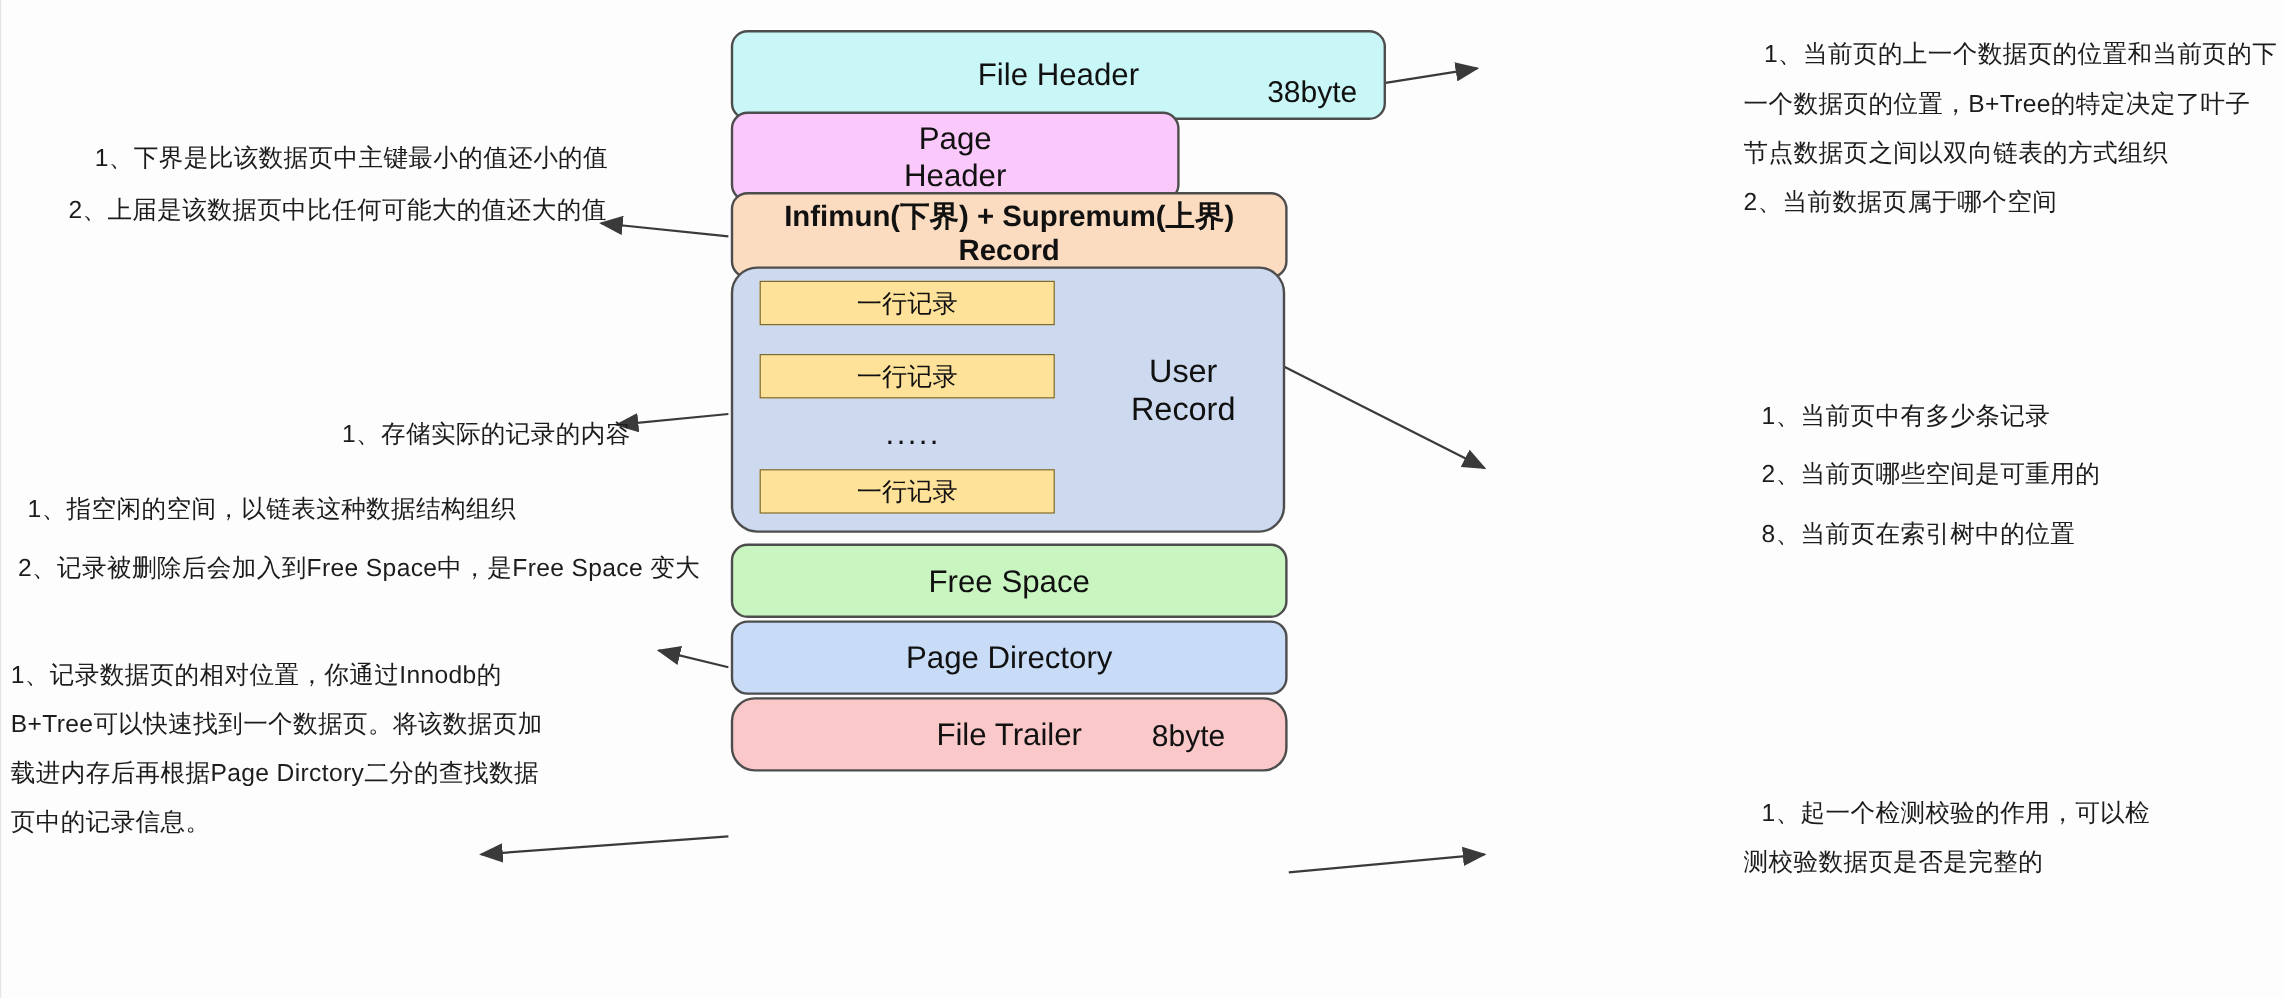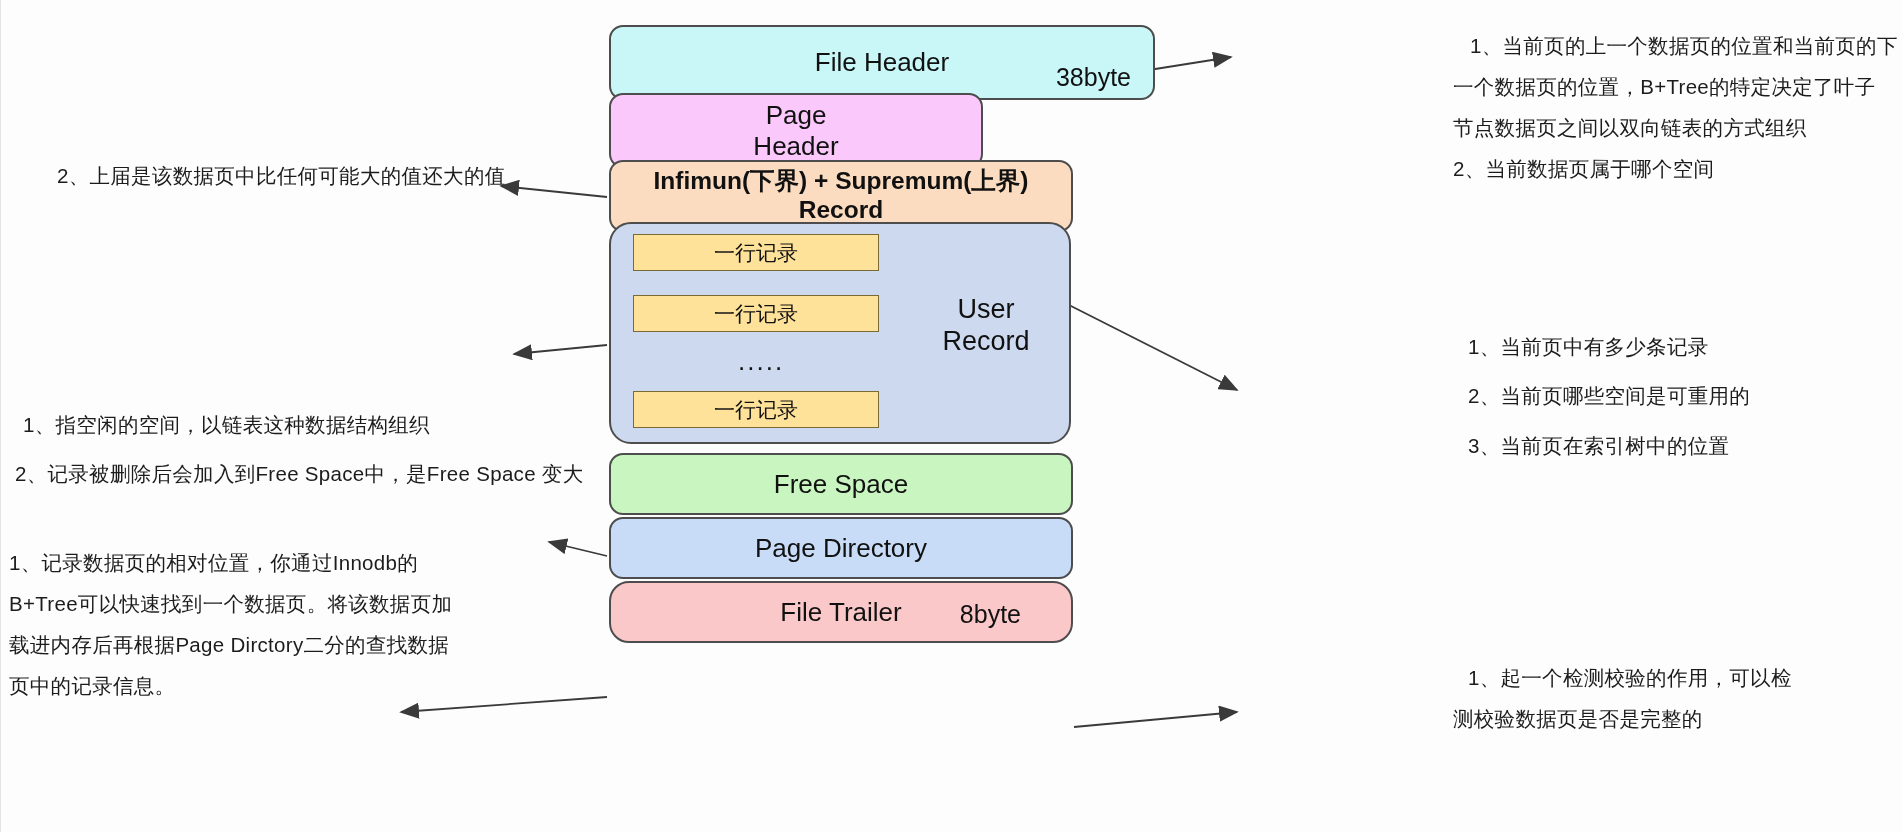--- a/index.html
+++ b/index.html
@@ -130,36 +130,38 @@
 
   <div class="box" style="left:608px;top:517px;width:464px;height:62px;background:#c8dcf7;align-items:center;">
     <span>Page Directory</span>
   </div>
 
   <div class="box" style="left:608px;top:581px;width:464px;height:62px;background:#fac8c8;border-radius:20px;">
     <span>File Trailer</span>
     <span class="bytelabel" style="bottom:auto;top:17px;right:50px;">8byte</span>
   </div>
 
+  <div class="note cn" style="left:78px;top:110px;">1、下界是比该数据页中主键最小的值还小的值</div>
   <div class="note cn" style="left:56px;top:154px;">2、上届是该数据页中比任何可能大的值还大的值</div>
 
+  <div class="note cn" style="left:284px;top:340px;">1、存储实际的记录的内容</div>
 
   <div class="note cn" style="left:22px;top:403px;">1、指空闲的空间，以链表这种数据结构组织</div>
   <div class="note cn" style="left:14px;top:452px;">2、记录被删除后会加入到Free Space中，是Free Space 变大</div>
 
   <div class="note cn" style="left:8px;top:541px;">1、记录数据页的相对位置，你通过Innodb的</div>
   <div class="note cn" style="left:8px;top:582px;">B+Tree可以快速找到一个数据页。将该数据页加</div>
   <div class="note cn" style="left:8px;top:623px;">载进内存后再根据Page Dirctory二分的查找数据</div>
   <div class="note cn" style="left:8px;top:664px;">页中的记录信息。</div>
 
   <div class="note cn" style="left:1452px;top:24px;margin-left:17px;">1、当前页的上一个数据页的位置和当前页的下</div>
   <div class="note cn" style="left:1452px;top:65px;">一个数据页的位置，B+Tree的特定决定了叶子</div>
   <div class="note cn" style="left:1452px;top:106px;">节点数据页之间以双向链表的方式组织</div>
   <div class="note cn" style="left:1452px;top:147px;">2、当前数据页属于哪个空间</div>
 
   <div class="note cn" style="left:1467px;top:325px;">1、当前页中有多少条记录</div>
   <div class="note cn" style="left:1467px;top:374px;">2、当前页哪些空间是可重用的</div>
-  <div class="note cn" style="left:1467px;top:424px;">3、当前页在索引树中的位置</div>
+  <div class="note cn" style="left:1467px;top:424px;">8、当前页在索引树中的位置</div>
 
   <div class="note cn" style="left:1467px;top:656px;">1、起一个检测校验的作用，可以检</div>
   <div class="note cn" style="left:1452px;top:697px;">测校验数据页是否是完整的</div>
 
 </div>
 
 </body></html>

